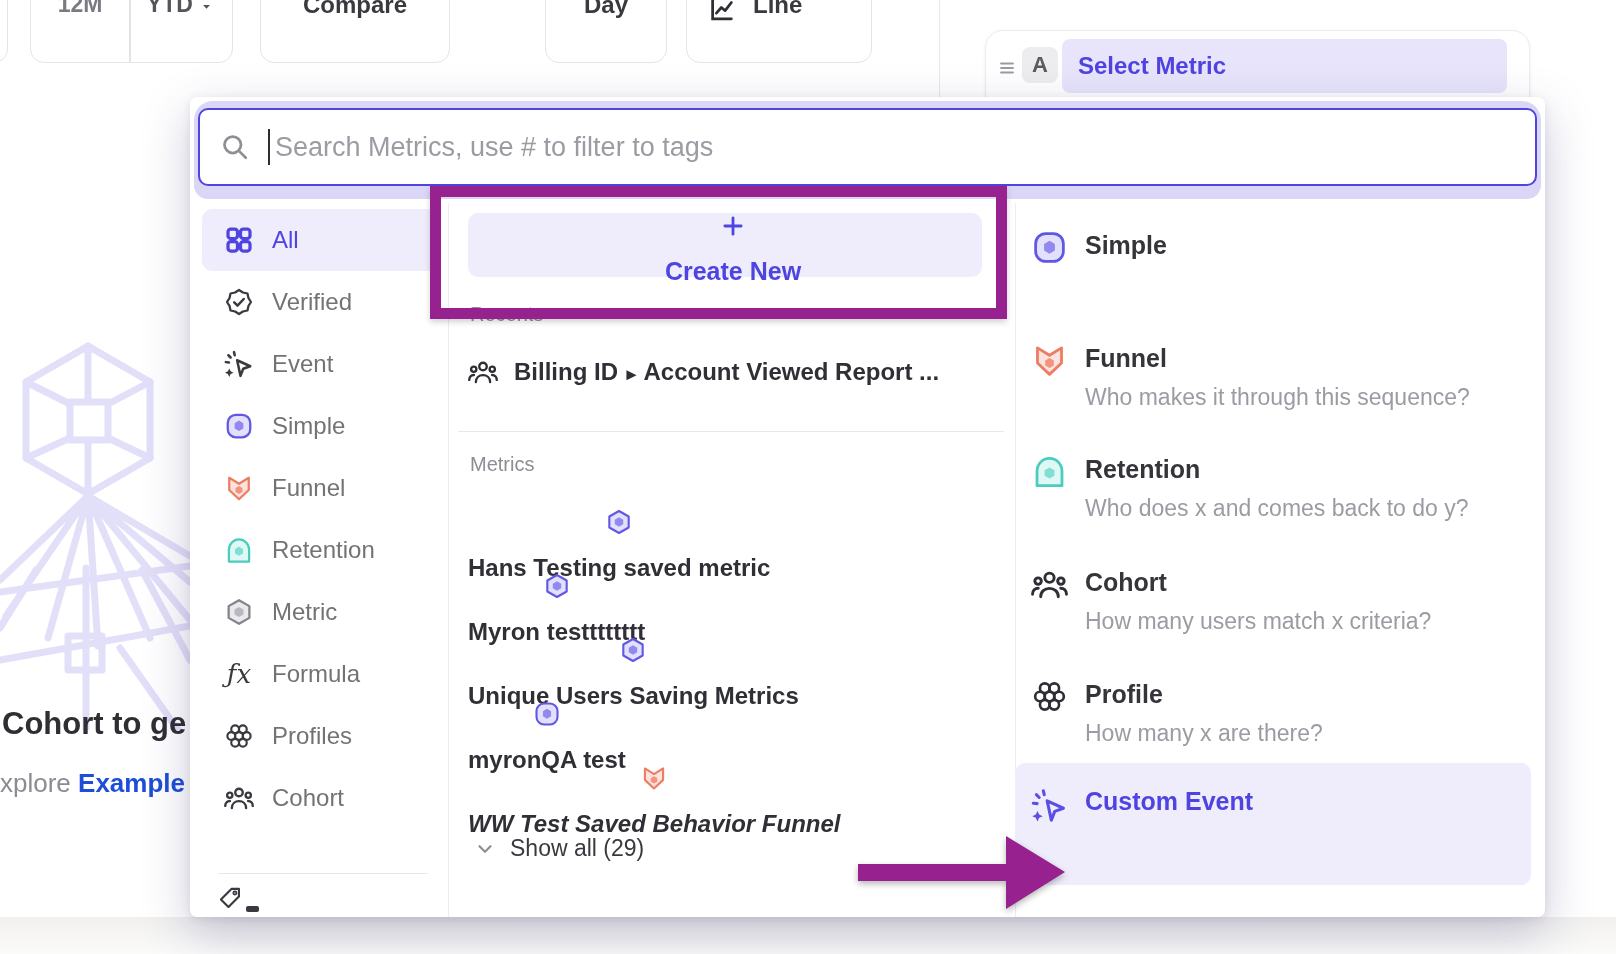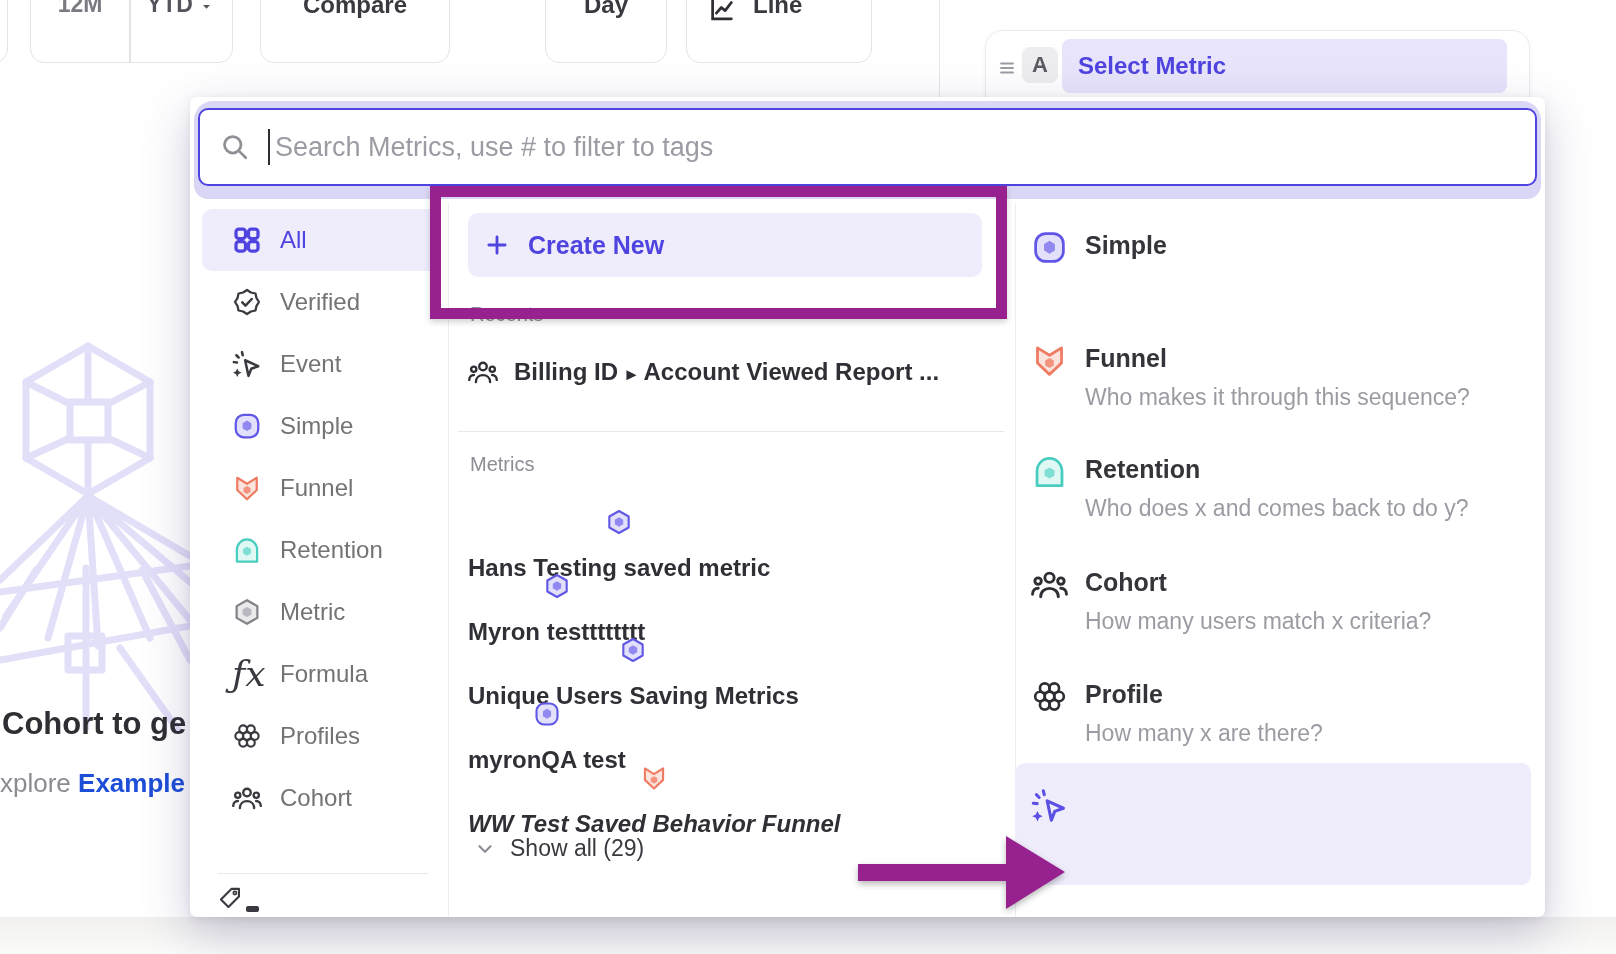--- a/index.html
+++ b/index.html
@@ -45,37 +45,37 @@
   .search-box{position:absolute;left:8px;top:11px;right:8px;height:78px;background:#fff;
               border:2px solid #4F44E0;border-radius:10px;box-sizing:border-box;
               display:flex;align-items:center;padding-left:20px;}
   .search-ic{width:30px;height:30px;color:#8F8F95;margin-right:18px;flex:none;}
   .caret-bar{width:2px;height:36px;background:#2E2D33;margin-right:3px;flex:none;}
   .search-input{flex:1;border:none;outline:none;font-size:27px;color:#333;background:transparent;
                 font-family:"Liberation Sans",sans-serif;}
   .search-input::placeholder{color:#9B9BA3;}
 
   .side-col{position:absolute;left:12px;top:112px;width:236px;}
-  .side-item{height:62px;display:flex;align-items:center;gap:18px;padding-left:30px;
+  .side-item{height:62px;display:flex;align-items:center;gap:18px;padding-left:22px;
              border-radius:10px;box-sizing:border-box;}
   .side-item .si-ic{width:30px;height:30px;flex:none;color:#3A393F;}
   .side-item .si-label{font-size:24px;font-weight:500;color:#737373;}
   .side-item.active{background:#EFEDFC;}
   .side-item.active .si-label{color:#4F44E0;}
   .side-item.active .si-ic{color:#4F44E0;}
-  .fx-glyph{font-family:"DejaVu Serif",serif;font-style:italic;font-size:36px;line-height:30px;
+  .fx-glyph{font-family:"DejaVu Serif",serif;font-style:italic;font-size:26px;line-height:30px;
             color:#3A393F;width:30px;text-align:center;}
   .side-rule{position:absolute;left:28px;top:776px;width:210px;height:1px;background:#E8E8EB;}
   .partial-ic{position:absolute;left:27px;top:788px;width:27px;height:27px;color:#3A393F;}
   .partial-stub{position:absolute;left:56px;top:809px;width:13px;height:6px;background:#3A393F;border-radius:2px;}
 
   .col-rule{position:absolute;top:106px;bottom:0;width:1px;background:#EDEDF0;}
 
   .create-btn{position:absolute;left:278px;top:116px;width:514px;height:64px;background:#EFEDFC;
-              border-radius:10px;display:flex;align-items:center;padding-left:16px;gap:18px;box-sizing:border-box;}
+              border-radius:10px;display:flex;align-items:center;padding-left:16px;gap:18px;box-sizing:border-box;flex-direction:column;}
   .create-btn .plus{width:26px;height:26px;color:#4F44E0;flex:none;}
   .create-btn .lbl{font-size:25px;font-weight:600;color:#4F44E0;}
   .sec-header{position:absolute;left:280px;font-size:20px;font-weight:500;color:#8E8D95;}
   .recent-item{position:absolute;left:278px;top:252px;height:46px;display:flex;align-items:center;gap:16px;}
   .recent-item .ic{width:30px;height:30px;color:#2F2E34;flex:none;}
   .recent-item .lbl{font-size:24px;font-weight:600;color:#312F36;white-space:nowrap;}
   .recent-item .sep{font-size:18px;color:#2F2E34;margin:0 2px;}
   .mid-rule{position:absolute;left:268px;top:334px;width:546px;height:1px;background:#E8E8EB;}
   .m-item{position:absolute;left:278px;height:50px;display:flex;align-items:center;gap:18px;flex-direction:column;}
   .m-item .ic{width:28px;height:28px;flex:none;}
@@ -475,20 +475,21 @@
         </span>
       <div class="ttl">Profile</div>
       <div class="dsc">How many x are there?</div>
     </div>
     <div class="type-row hl" style="top:666px;">
       <span class="ic">
           <svg class="i">
             <use href="#sym-cursor-spark"></use>
           </svg>
         </span>
+      <div class="ttl">Custom Event</div>
     </div>
   </div>
 
   <div class="anno-rect"></div>
   <svg class="anno-arrow" viewBox="0 0 245 105">
     <path d="M30 44 L178 44 L178 16 L237 52 L178 89 L178 61 L30 61 Z" fill="#97218E"></path>
   </svg>
 
 </div>
 

